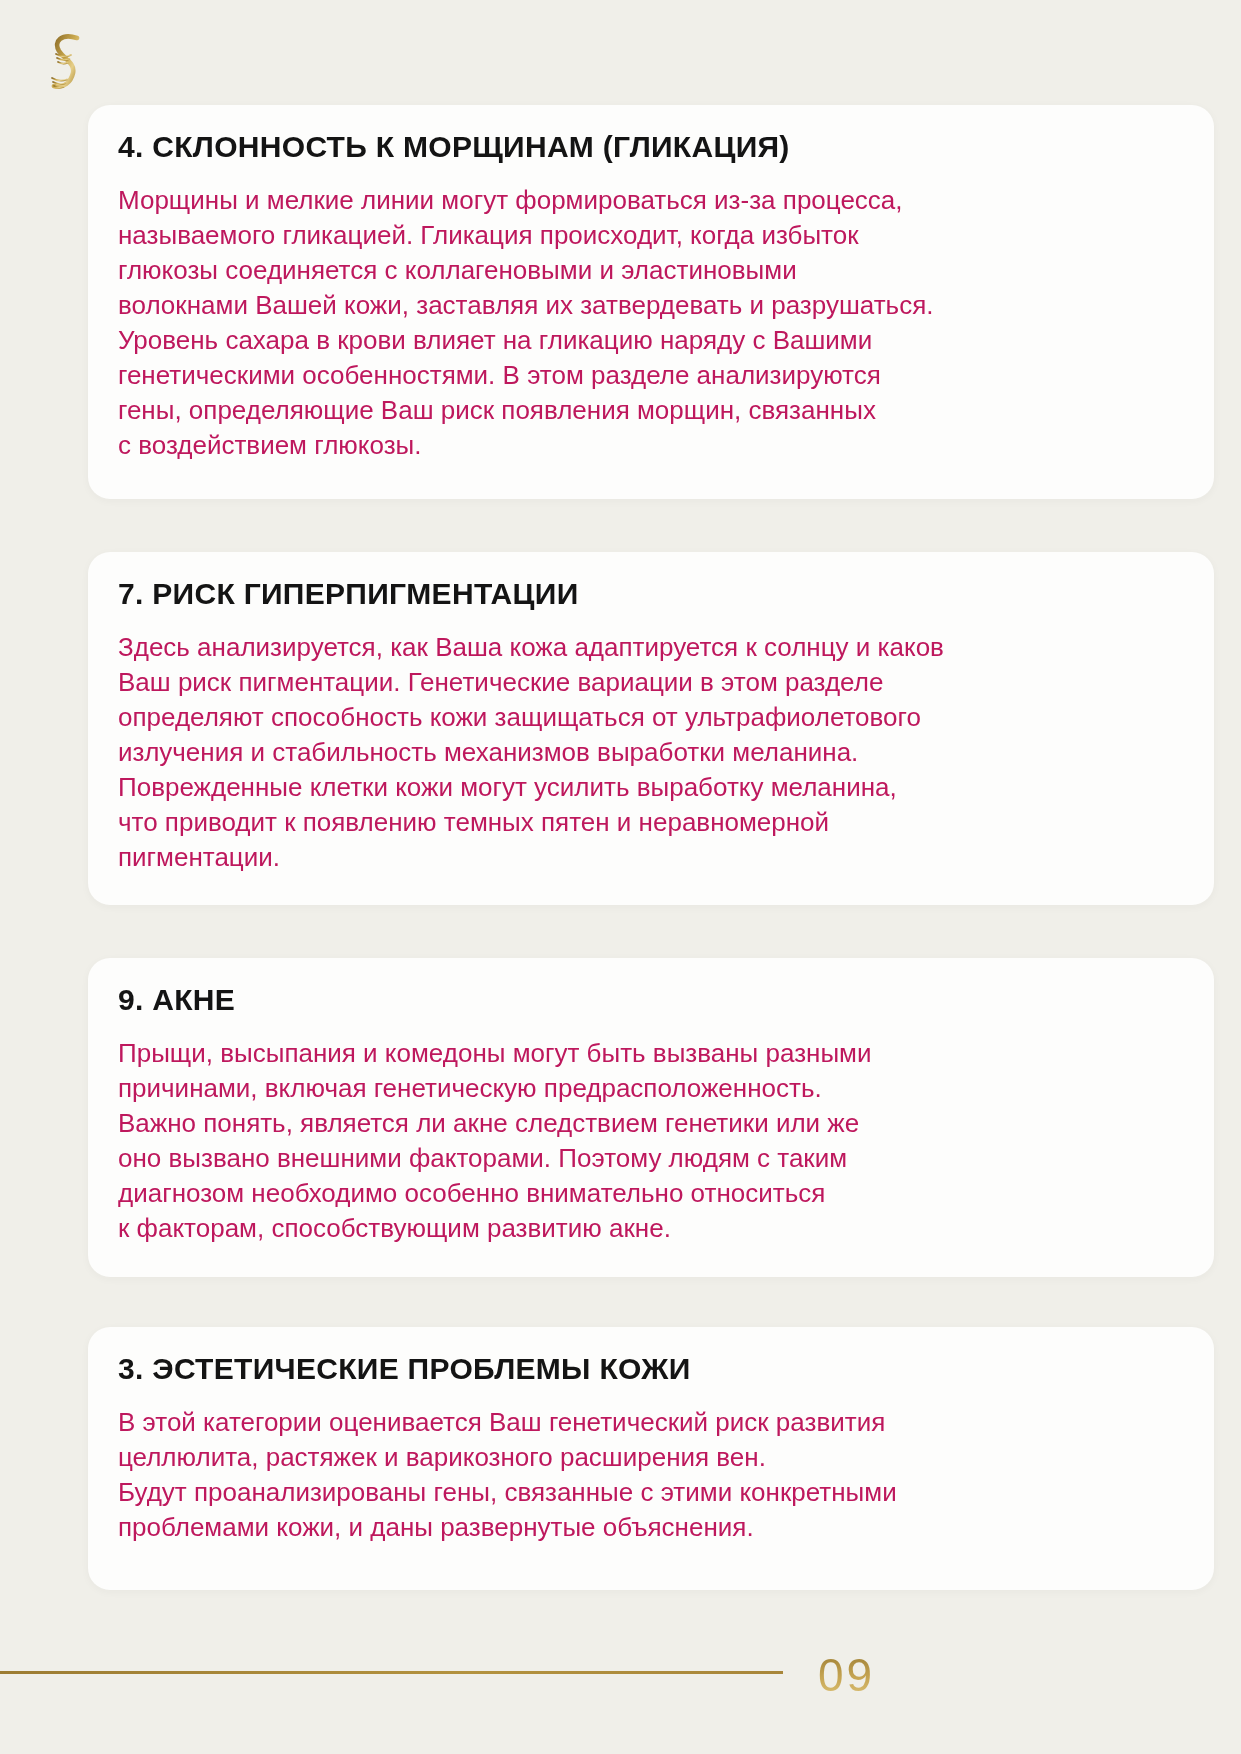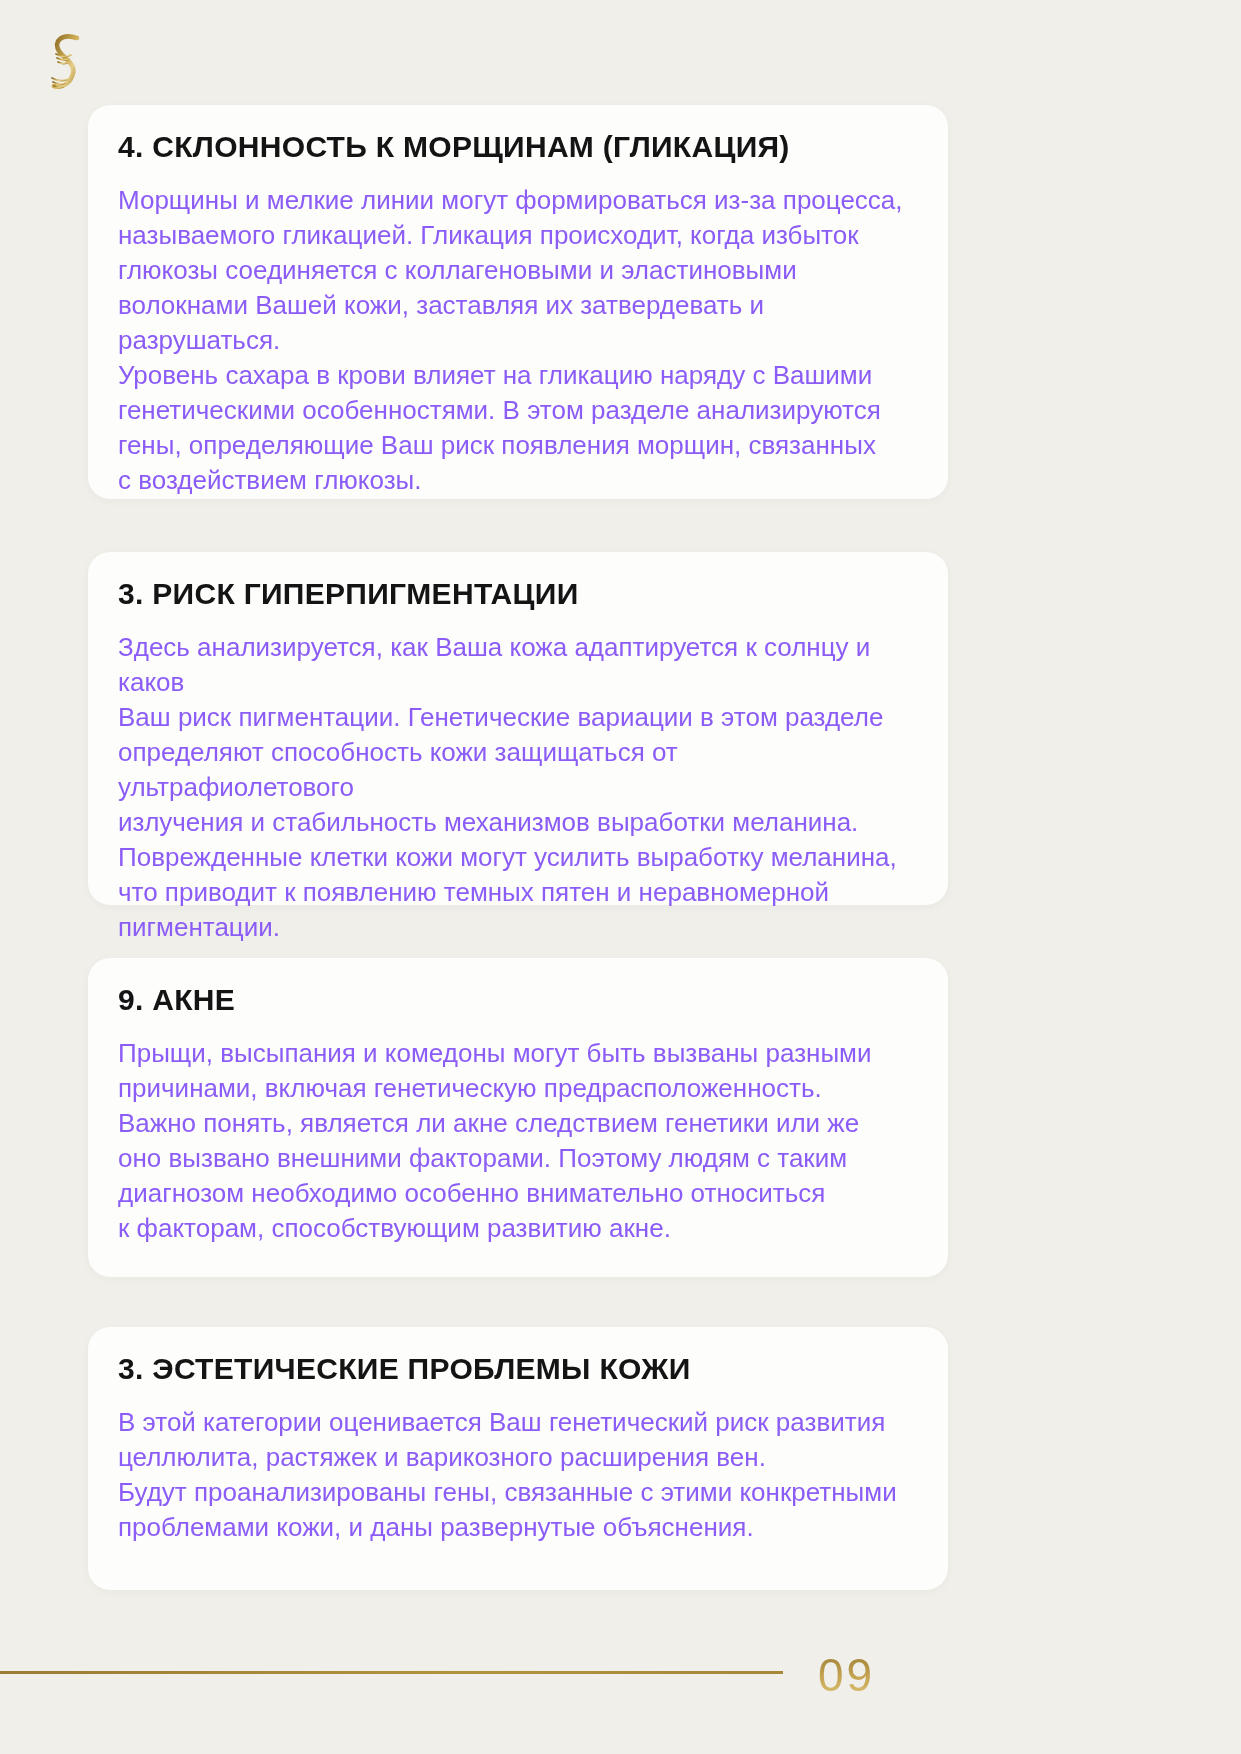--- a/index.html
+++ b/index.html
@@ -14,21 +14,21 @@
   .logo {
     position: absolute;
     left: 46px;
     top: 32px;
     width: 42px;
     height: 64px;
   }
   .card {
     position: absolute;
     left: 88px;
-    width: 860px;
+    width: 1126px;
     background: #fdfdfc;
     border-radius: 22px;
     box-sizing: border-box;
     padding: 24px 30px;
     box-shadow: 0 2px 8px rgba(60,60,50,0.04);
   }
   .card-1 { top: 105px;  height: 394px; }
   .card-2 { top: 552px;  height: 353px; }
   .card-3 { top: 958px;  height: 319px; }
   .card-4 { top: 1327px; height: 263px; }
@@ -37,21 +37,21 @@
     font-size: 30px;
     line-height: 36px;
     font-weight: 700;
     letter-spacing: 0.3px;
     color: #141414;
   }
   .card p {
     margin: 0;
     font-size: 26px;
     line-height: 35px;
-    color: #8b5cf6;
+    color: #be185d;
     white-space: pre-line;
   }
   .footer-line {
     position: absolute;
     left: 0;
     top: 1671px;
     width: 783px;
     height: 3px;
     background: linear-gradient(90deg, #9c7c33, #b3923f 60%, #a8863a);
   }
@@ -100,21 +100,21 @@
 называемого гликацией. Гликация происходит, когда избыток
 глюкозы соединяется с коллагеновыми и эластиновыми
 волокнами Вашей кожи, заставляя их затвердевать и разрушаться.
 Уровень сахара в крови влияет на гликацию наряду с Вашими
 генетическими особенностями. В этом разделе анализируются
 гены, определяющие Ваш риск появления морщин, связанных
 с воздействием глюкозы.</p>
   </section>
 
   <section class="card card-2">
-    <h2>3. РИСК ГИПЕРПИГМЕНТАЦИИ</h2>
+    <h2>7. РИСК ГИПЕРПИГМЕНТАЦИИ</h2>
     <p>Здесь анализируется, как Ваша кожа адаптируется к солнцу и каков
 Ваш риск пигментации. Генетические вариации в этом разделе
 определяют способность кожи защищаться от ультрафиолетового
 излучения и стабильность механизмов выработки меланина.
 Поврежденные клетки кожи могут усилить выработку меланина,
 что приводит к появлению темных пятен и неравномерной
 пигментации.</p>
   </section>
 
   <section class="card card-3">

